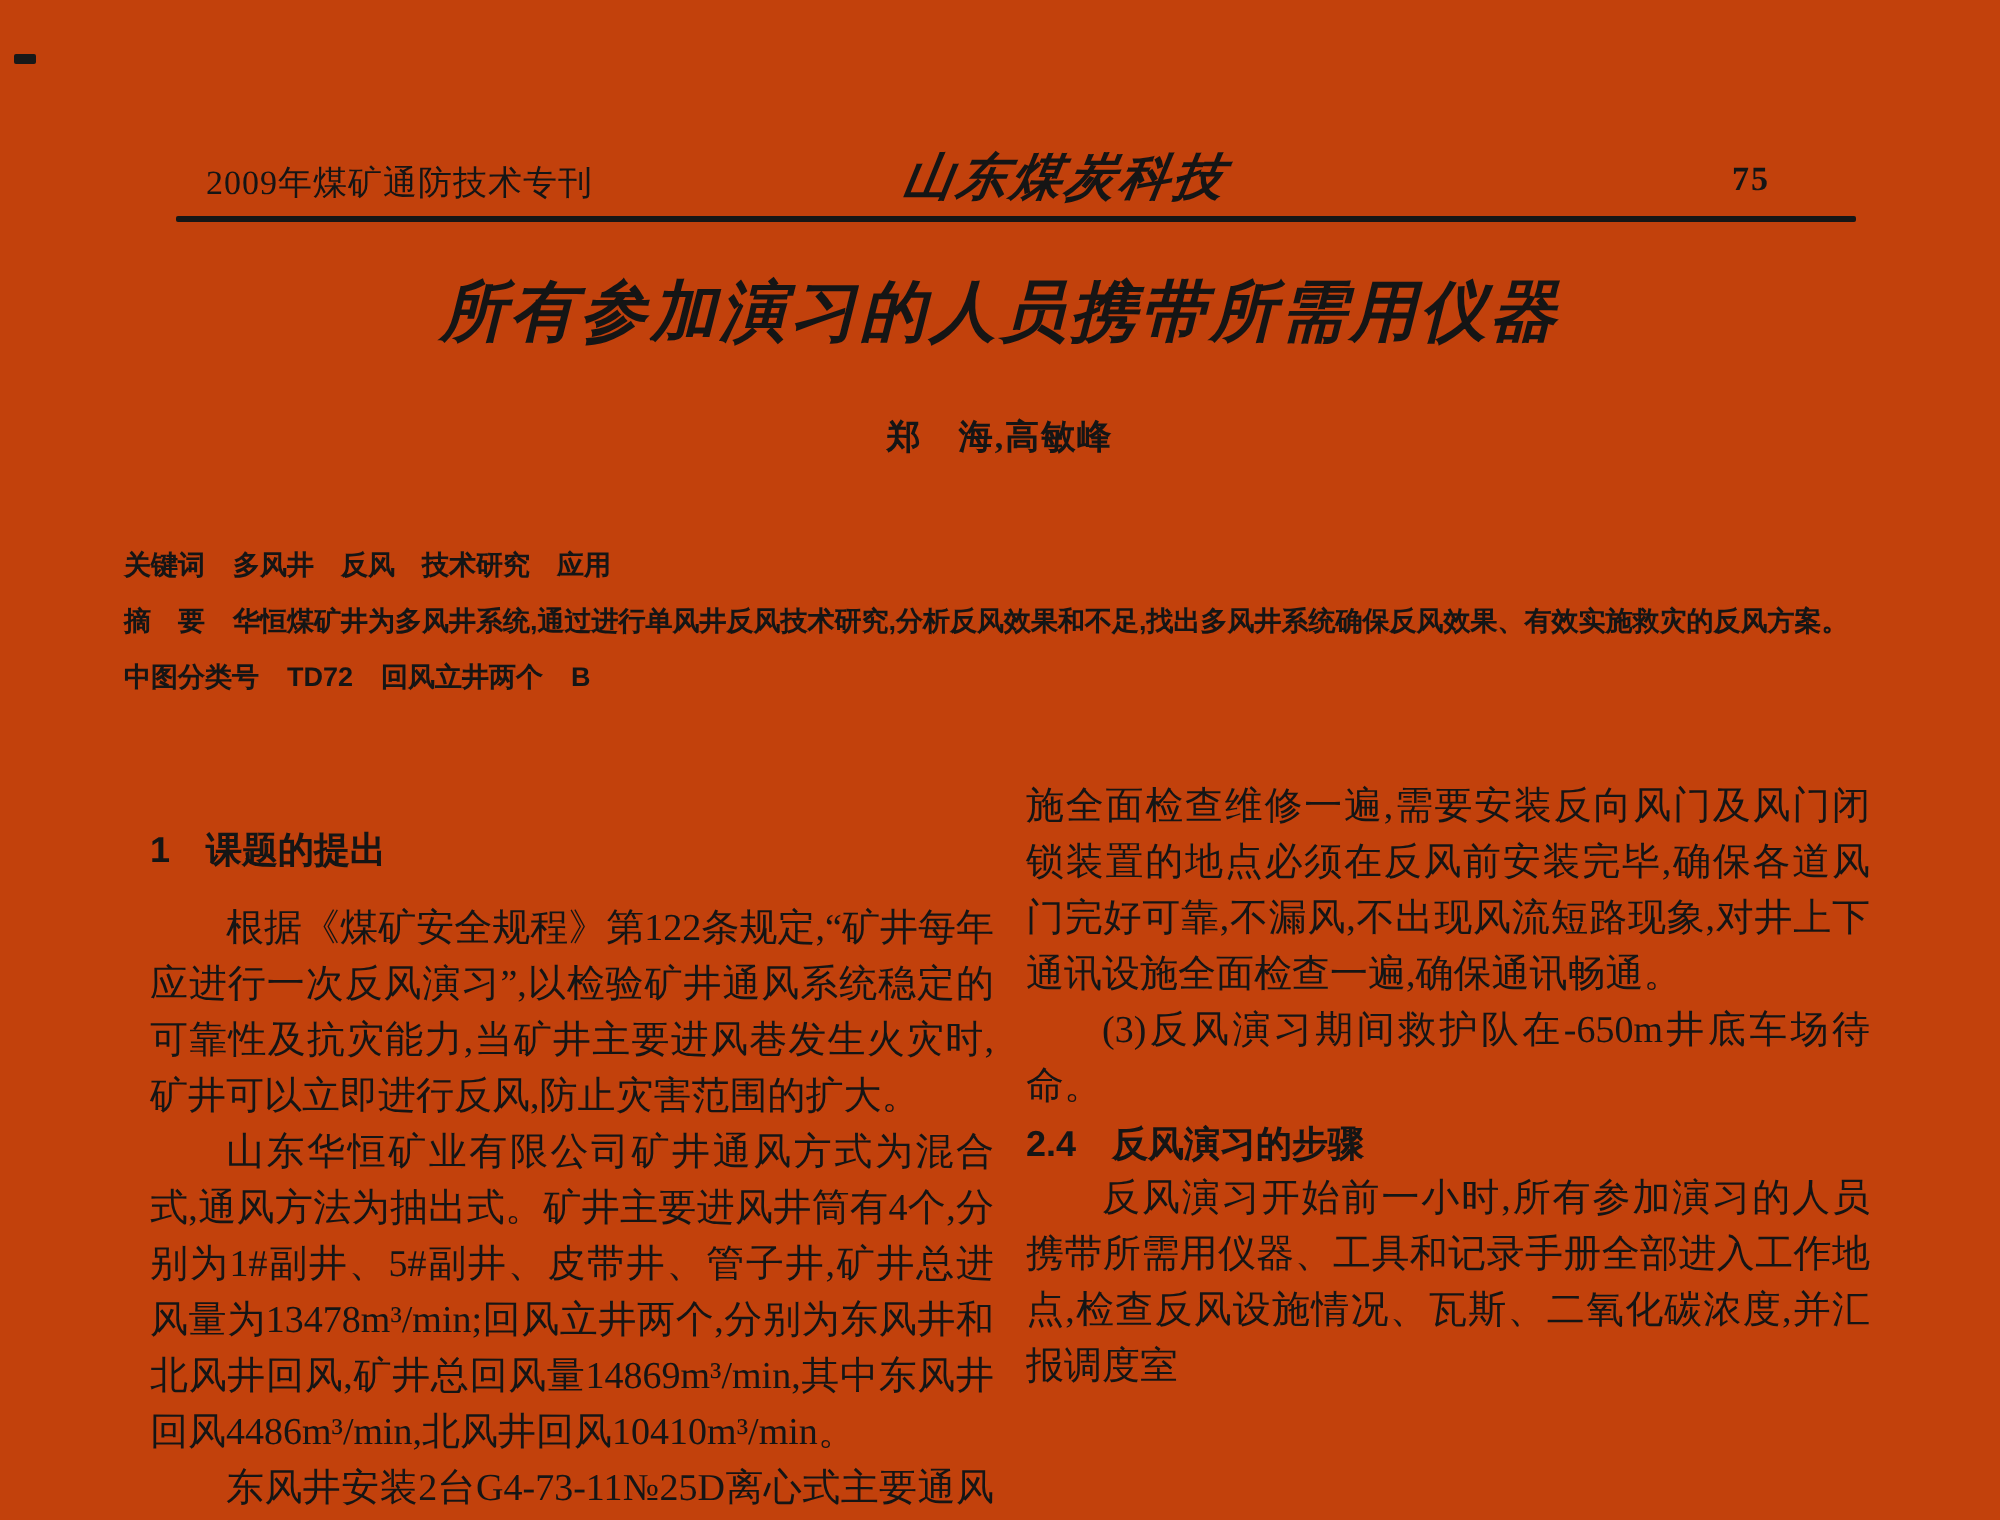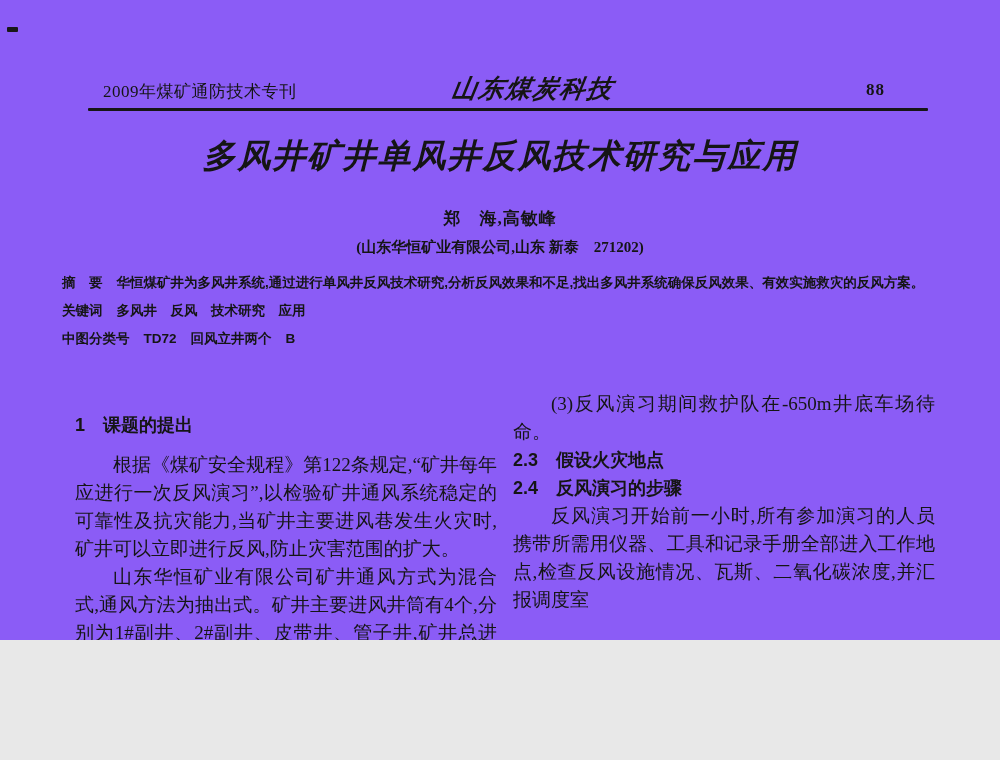--- a/index.html
+++ b/index.html
@@ -1,17 +1,17 @@
 <!DOCTYPE html>
 <html><head>
 <meta charset="utf-8">
 <style>
   html,body{margin:0;padding:0;background:#e8e8e8;}
   .page{
-    position:relative;width:1000px;height:640px;background:#8b5cf6;
+    position:relative;width:1000px;height:760px;background:#c2410c;
     overflow:hidden;color:#151515;
     font-family:"Liberation Serif","DejaVu Serif",serif;
   }
   .scan-mark{position:absolute;left:7px;top:27px;width:11px;height:5px;background:#181818;border-radius:1px;}
 
   
   .journal-header{position:absolute;top:76px;left:0;right:0;height:30px;}
   .header-issue{position:absolute;left:103px;top:4px;font-size:17px;letter-spacing:.5px;}
   .header-journal{
     position:absolute;left:452px;top:-4px;font-size:25px;font-weight:bold;font-style:italic;
@@ -53,42 +53,41 @@
 </head>
 <body>
 
 <div class="page">
 
   <div class="scan-mark"></div>
 
   <div class="journal-header">
     <span class="header-issue">2009年煤矿通防技术专刊</span>
     <span class="header-journal">山东煤炭科技</span>
-    <span class="header-page">88</span>
+    <span class="header-page">75</span>
   </div>
   <div class="header-rule"></div>
 
-  <h1 class="article-title">多风井矿井单风井反风技术研究与应用</h1>
+  <h1 class="article-title">所有参加演习的人员携带所需用仪器</h1>
   <div class="authors">郑　海,高敏峰</div>
-  <div class="affiliation">(山东华恒矿业有限公司,山东 新泰　271202)</div>
 
   <div class="front-matter">
+    <p><span class="fm-label">关键词</span><span>多风井　反风　技术研究　应用</span></p>
     <p><span class="fm-label">摘　要</span><span>华恒煤矿井为多风井系统,通过进行单风井反风技术研究,分析反风效果和不足,找出多风井系统确保反风效果、有效实施救灾的反风方案。</span></p>
-    <p><span class="fm-label">关键词</span><span>多风井　反风　技术研究　应用</span></p>
     <p><span class="fm-label">中图分类号</span><span>TD72</span><span class="fm-gap"></span><span class="fm-label">回风立井两个</span><span>B</span></p>
   </div>
 
   <div class="columns">
     <div class="col">
       <h2 class="sec-heading first">1　课题的提出</h2>
       <p class="indent">根据《煤矿安全规程》第122条规定,“矿井每年应进行一次反风演习”,以检验矿井通风系统稳定的可靠性及抗灾能力,当矿井主要进风巷发生火灾时,矿井可以立即进行反风,防止灾害范围的扩大。</p>
-      <p class="indent">山东华恒矿业有限公司矿井通风方式为混合式,通风方法为抽出式。矿井主要进风井筒有4个,分别为1#副井、2#副井、皮带井、管子井,矿井总进风量为13478m³/min;回风立井两个,分别为东风井和北风井回风,矿井总回风量14869m³/min,其中东风井回风4486m³/min,北风井回风10410m³/min。</p>
+      <p class="indent">山东华恒矿业有限公司矿井通风方式为混合式,通风方法为抽出式。矿井主要进风井筒有4个,分别为1#副井、5#副井、皮带井、管子井,矿井总进风量为13478m³/min;回风立井两个,分别为东风井和北风井回风,矿井总回风量14869m³/min,其中东风井回风4486m³/min,北风井回风10410m³/min。</p>
       <p class="indent">东风井安装2台G4-73-11№25D离心式主要通风机,电机型号</p>
     </div>
     <div class="col">
+      <p>施全面检查维修一遍,需要安装反向风门及风门闭锁装置的地点必须在反风前安装完毕,确保各道风门完好可靠,不漏风,不出现风流短路现象,对井上下通讯设施全面检查一遍,确保通讯畅通。</p>
       <p class="indent">(3)反风演习期间救护队在-650m井底车场待命。</p>
-      <h2 class="sec-heading">2.3　假设火灾地点</h2>
       <h2 class="sec-heading">2.4　反风演习的步骤</h2>
       <p class="indent">反风演习开始前一小时,所有参加演习的人员携带所需用仪器、工具和记录手册全部进入工作地点,检查反风设施情况、瓦斯、二氧化碳浓度,并汇报调度室</p>
     </div>
   </div>
 
 </div>
 
 </body></html>

